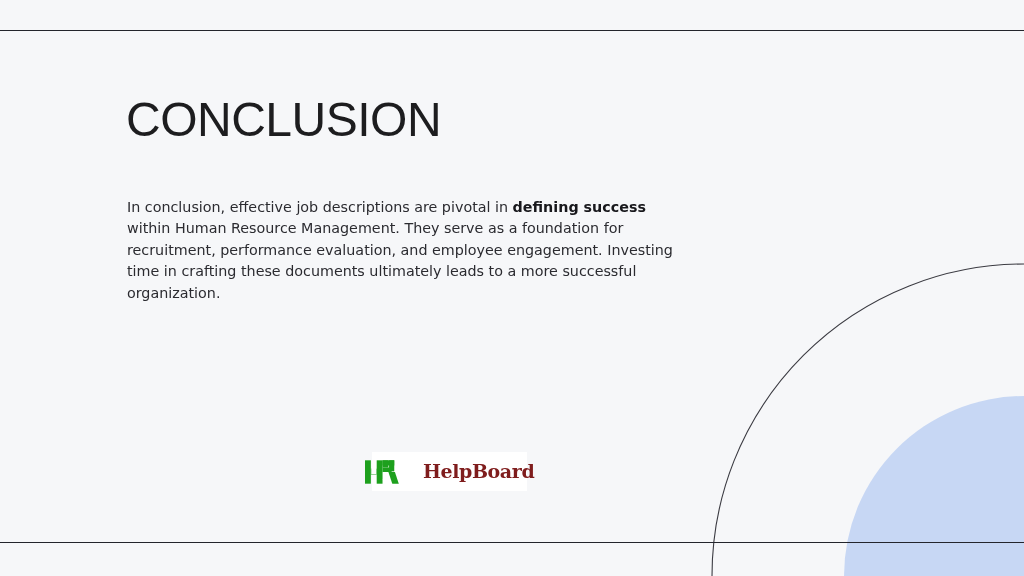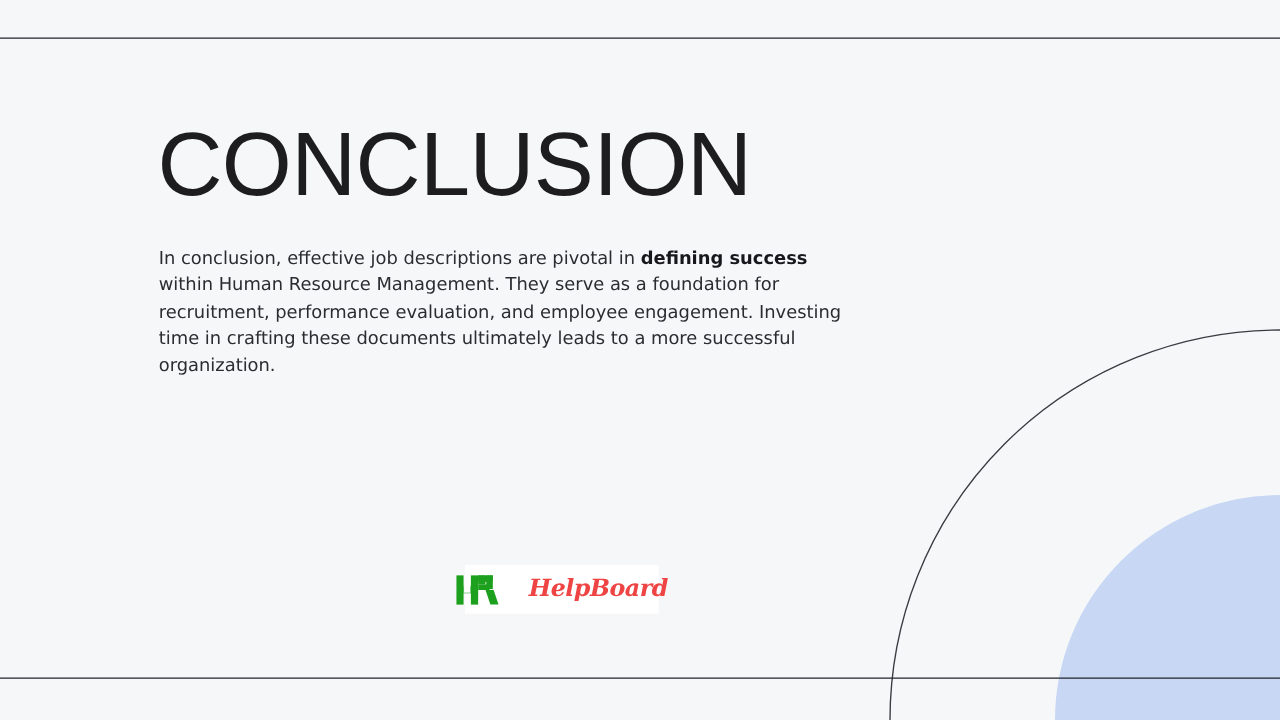--- a/index.html
+++ b/index.html
@@ -49,21 +49,21 @@
   .deco svg { display: block; width: 100%; height: 100%; }
 
   
   .title {
     position: absolute;
     left: 126px;
     top: 96px;
     margin: 0;
     font-family: "Liberation Sans", sans-serif;
     font-weight: 400;
-    font-size: 72px;
+    font-size: 48px;
     line-height: 1;
     letter-spacing: -0.5px;
     color: #1d1d1f;
     z-index: 4;
     white-space: nowrap;
   }
 
   
   .body-text {
     position: absolute;
@@ -94,24 +94,23 @@
   }
   .logo-inner {
     display: flex;
     align-items: center;
     height: 26px;
   }
   .logo-mark { display: block; height: 26px; width: auto; }
   .logo-word {
     font-family: "DejaVu Serif", serif;
     font-weight: 700;
-    font-style: italic;
     font-size: 19px;
     letter-spacing: -0.4px;
-    color: #ef4444;
+    color: #7f1d1d;
     line-height: 1;
     margin-left: 18px;
   }
 </style>
 </head>
 <body>
 
 <div class="slide">
 
   <div class="deco">

